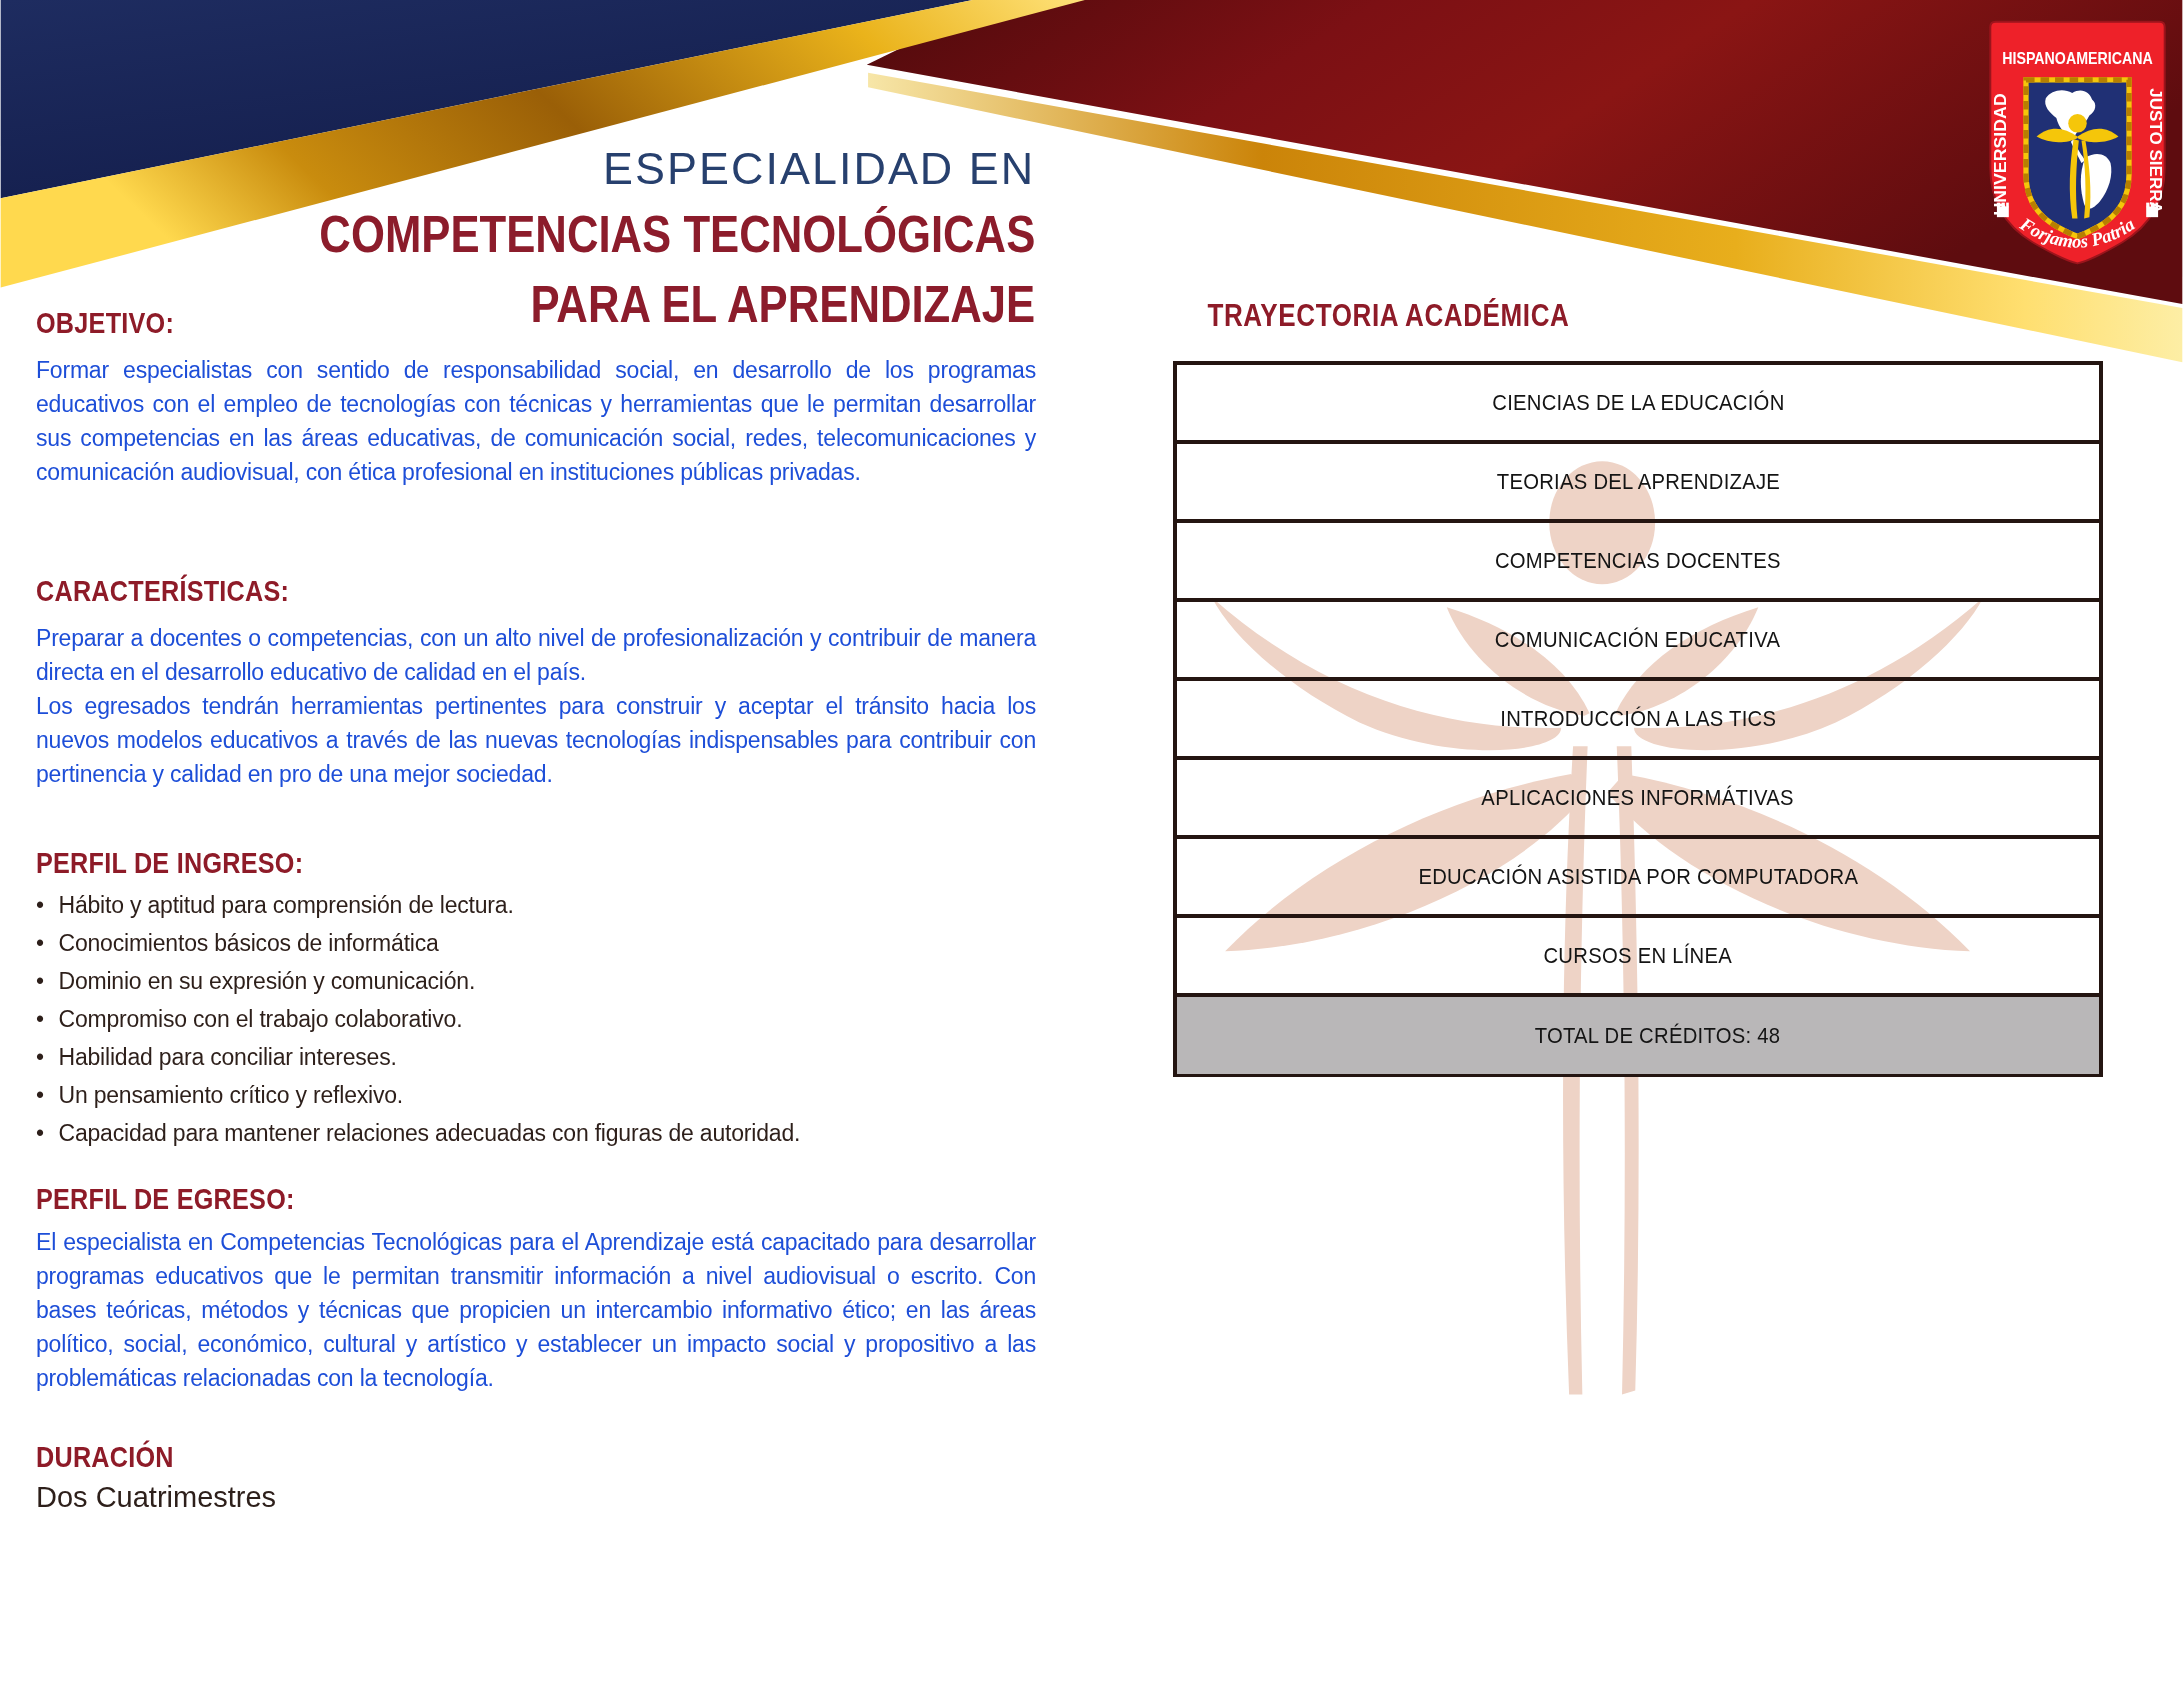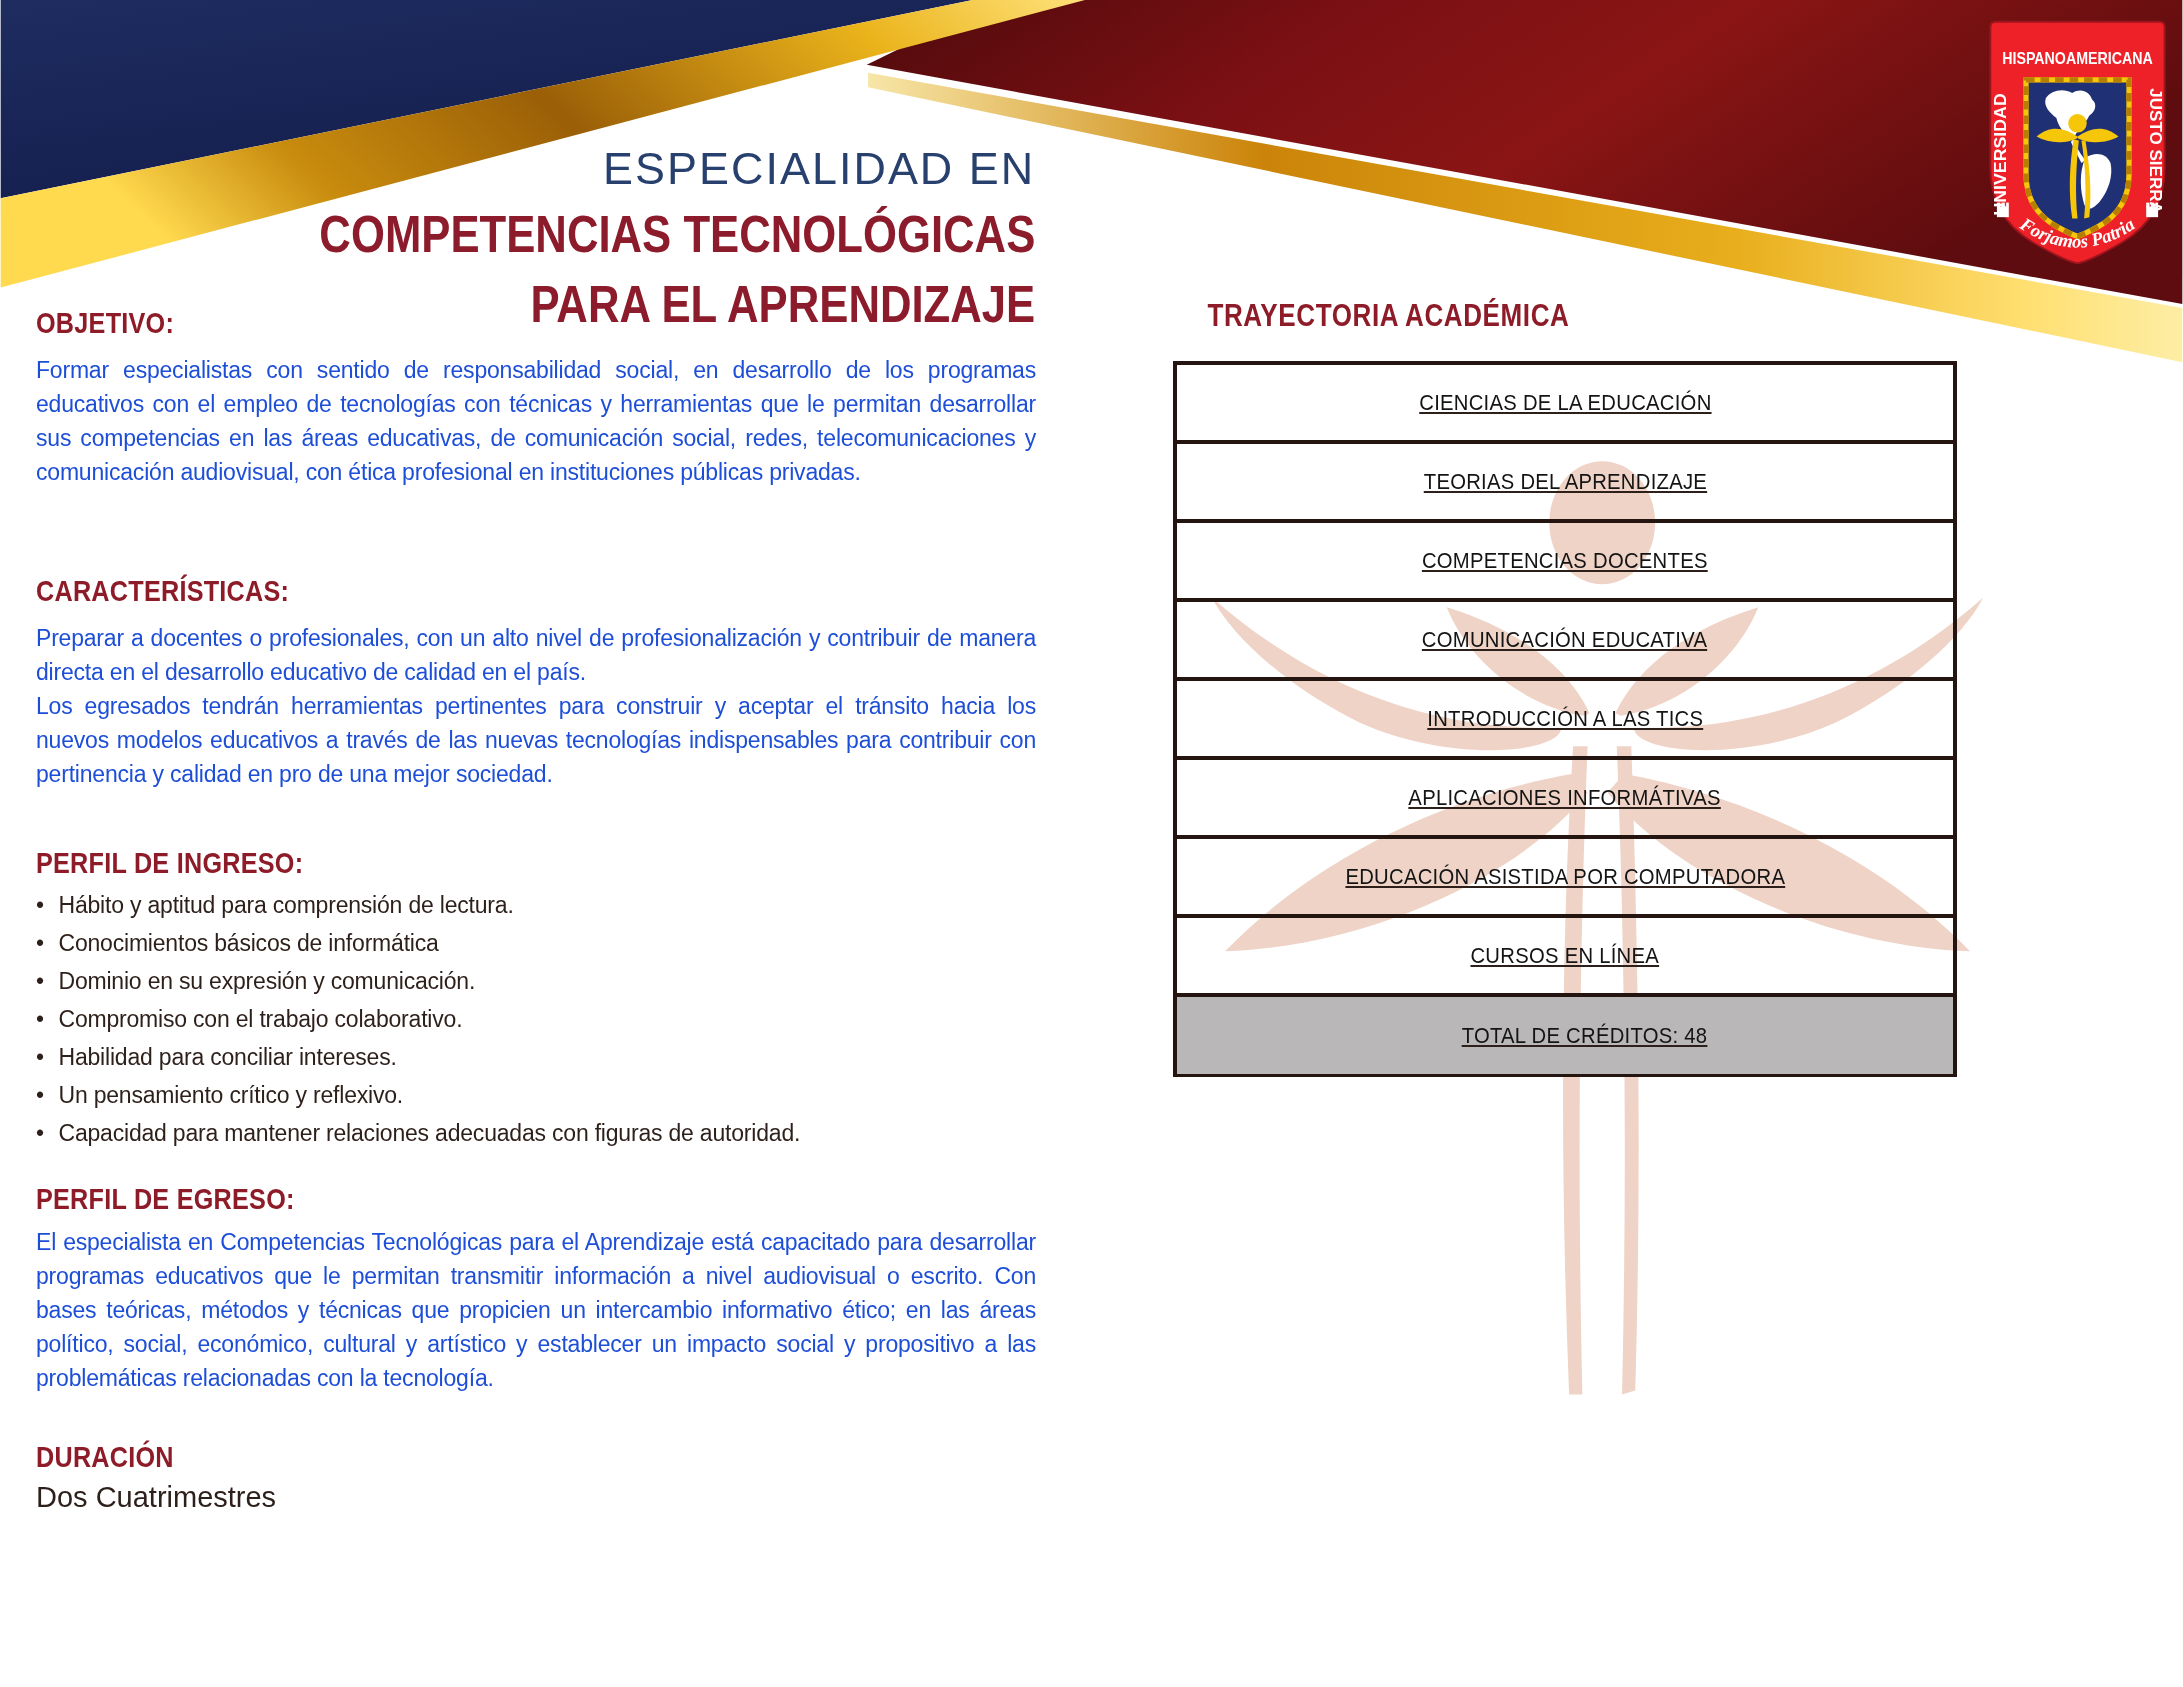--- a/index.html
+++ b/index.html
@@ -32,22 +32,22 @@
   .bullet-row{display:flex;height:38px;align-items:baseline;font-size:23px;letter-spacing:-0.2px;color:#2d1f1a;}
   .bullet-row .mark{width:22.5px;flex:0 0 22.5px;}
   .plain-text{position:absolute;left:36px;font-size:29px;color:#2d1f1a;}
   
   .tray-heading{
     position:absolute;left:1173px;width:930px;top:298px;
     font-size:31px;font-weight:700;color:#8e1b28;letter-spacing:0.7px;
   }
   .tray-heading .inner{display:inline-block;transform:scaleX(0.84);transform-origin:center;white-space:nowrap;}
   .curr-table{
-    position:absolute;left:1173px;top:361px;width:784px;height:716px;
-    border:4.6px solid #241511;box-sizing:border-box;background:transparent;z-index:2;text-decoration:underline;
+    position:absolute;left:1173px;top:361px;width:930px;height:716px;
+    border:4.6px solid #241511;box-sizing:border-box;background:transparent;z-index:2;
   }
   .curr-row{
     height:79px;box-sizing:border-box;border-bottom:4.6px solid #241511;
     display:flex;align-items:center;justify-content:center;background:transparent;
   }
   .curr-row .label{
     font-size:22.5px;color:#141414;letter-spacing:0.3px;white-space:nowrap;
     display:inline-block;transform:scaleX(0.9);transform-origin:center;
   }
   .curr-row.total{height:77px;border-bottom:none;background:#b9b7b8;padding-left:40px;}
@@ -150,21 +150,21 @@
     <div class="title-line1">ESPECIALIDAD EN</div>
     <div class="title-line2">COMPETENCIAS TECNOLÓGICAS</div>
     <div class="title-line3">PARA EL APRENDIZAJE</div>
   </div>
 
   <div class="sec-heading" style="top:306px;">OBJETIVO:</div>
   <div class="para" style="top:353px;">Formar especialistas con sentido de responsabilidad social, en desarrollo de los programas educativos con el empleo de tecnologías con técnicas  y  herramientas  que  le  permitan desarrollar sus competencias en las áreas educativas, de comunicación  social,  redes, telecomunicaciones  y  comunicación  audiovisual,  con  ética  profesional  en  instituciones públicas privadas.</div>
 
   <div class="sec-heading" style="top:574px;">CARACTERÍSTICAS:</div>
   <div class="para" style="top:621px;">
-    <div class="p2">Preparar a docentes o profesionales, con un alto nivel de profesionalización y contribuir de manera directa en el desarrollo educativo de calidad en el país.</div>
+    <div class="p2">Preparar a docentes o competencias, con un alto nivel de profesionalización y contribuir de manera directa en el desarrollo educativo de calidad en el país.</div>
     <div class="p2">Los egresados tendrán herramientas pertinentes para construir y aceptar el tránsito hacia los nuevos modelos educativos a través de las nuevas tecnologías indispensables para contribuir con pertinencia y calidad en pro de una mejor sociedad.</div>
   </div>
 
   <div class="sec-heading" style="top:846px;">PERFIL DE INGRESO:</div>
   <div class="bullets" style="top:892px;">
     <div class="bullet-row">
         <span class="mark">•</span>
         <span>Hábito y aptitud para comprensión de lectura.</span>
       </div>
     <div class="bullet-row">

